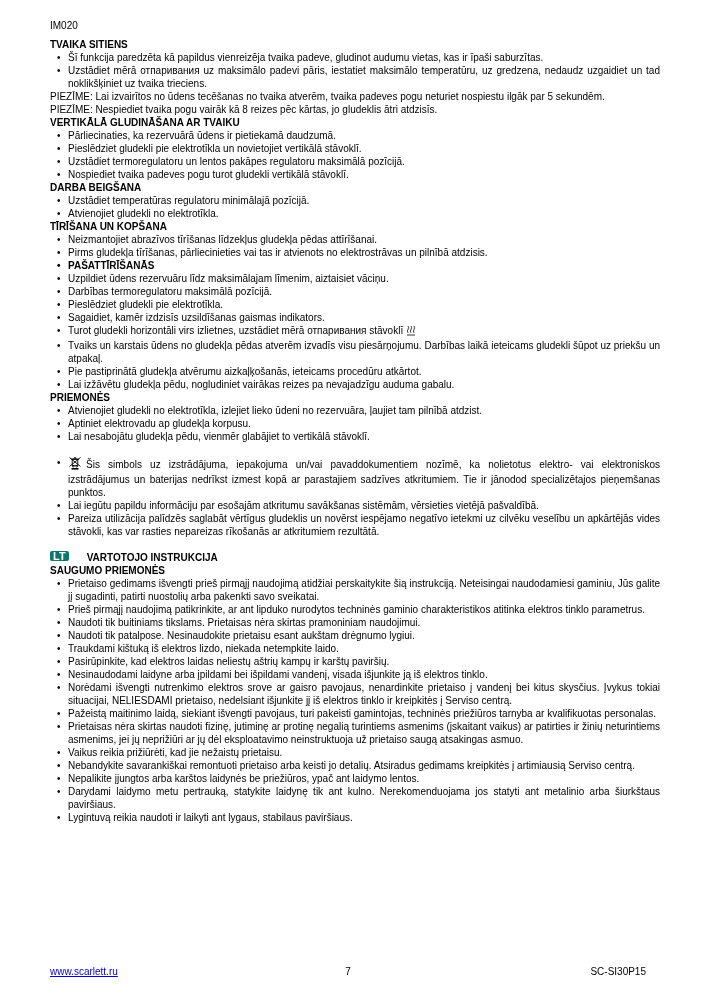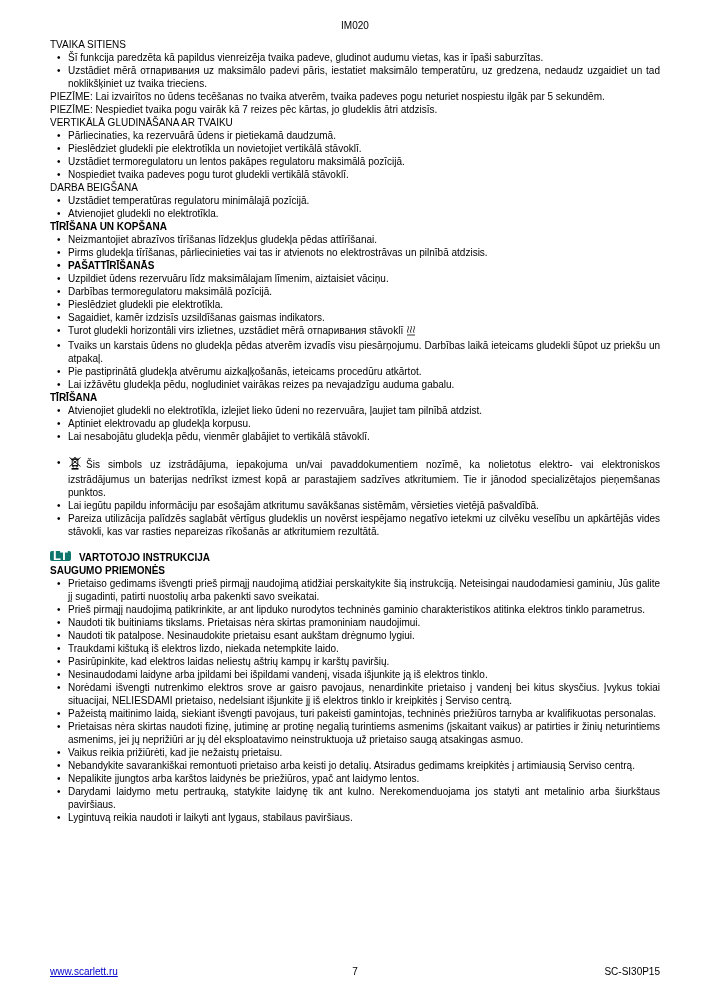--- a/index.html
+++ b/index.html
@@ -11,29 +11,29 @@
     color: #000000;
     position: relative;
     overflow: hidden;
   }
   .page {
     position: absolute;
     inset: 0;
     padding: 20px 47px 0 50px;
   }
   .doc-code {
-    text-align: center;
+    text-align: left;
     font-size: 10px;
     margin-bottom: 7px;
   }
   .content {
     font-size: 10px;
     line-height: 13px;
   }
-  .heading { font-weight: normal; }
+  .heading { font-weight: bold; }
   .heading.bold { font-weight: bold; }
   .note {
     text-align: justify;
   }
   .bullet {
     position: relative;
     padding-left: 18px;
     text-align: justify;
   }
   .bullet::before {
@@ -42,35 +42,35 @@
     left: 7px;
     top: 0;
   }
   .bullet.bold { font-weight: bold; }
   .spacer { height: 13px; }
   .lt-badge {
     display: inline-block;
     background: #0f766e;
     color: #ffffff;
     font-weight: bold;
-    font-size: 13px;
+    font-size: 11px;
     line-height: 10px;
     padding: 0 3px;
     border-radius: 2px;
-    margin-right: 8px;
+    margin-right: 18px;
     vertical-align: 1px;
   }
   .inline-icon { display: inline-block; vertical-align: -2px; }
   .inline-icon.lead { margin-right: 4px; }
   .inline-icon.trail { margin-left: 3px; }
   .inline-icon svg { display: inline-block; }
   .footer {
     position: absolute;
     left: 50px;
-    right: 47px;
+    right: 61px;
     bottom: 20px;
     font-size: 10px;
     height: 14px;
   }
   .footer-link {
     color: #0000cc;
     text-decoration: underline;
     cursor: pointer;
   }
   .page-num {
@@ -87,21 +87,21 @@
 </head>
 <body>
 
 <div class="page">
   <div class="doc-code">IM020</div>
   <div class="content" id="content">
       <div class="heading"><span>TVAIKA SITIENS</span></div>
       <div class="bullet"><span>Šī funkcija paredzēta kā papildus vienreizēja tvaika padeve, gludinot audumu vietas, kas ir īpaši saburzītas.</span></div>
       <div class="bullet"><span>Uzstādiet mērā отпаривания uz maksimālo padevi pāris, iestatiet maksimālo temperatūru, uz gredzena, nedaudz uzgaidiet un tad noklikšķiniet uz tvaika trieciens.</span></div>
       <div class="note"><span>PIEZĪME: Lai izvairītos no ūdens tecēšanas no tvaika atverēm, tvaika padeves pogu neturiet nospiestu ilgāk par 5 sekundēm.</span></div>
-      <div class="note"><span>PIEZĪME: Nespiediet tvaika pogu vairāk kā 7 reizes pēc kārtas, jo gludeklis ātri atdzisīs.</span></div>
+      <div class="note"><span>PIEZĪME: Nespiediet tvaika pogu vairāk kā 8 reizes pēc kārtas, jo gludeklis ātri atdzisīs.</span></div>
       <div class="heading"><span>VERTIKĀLĀ GLUDINĀŠANA AR TVAIKU</span></div>
       <div class="bullet"><span>Pārliecinaties, ka rezervuārā ūdens ir pietiekamā daudzumā.</span></div>
       <div class="bullet"><span>Pieslēdziet gludekli pie elektrotīkla un novietojiet vertikālā stāvoklī.</span></div>
       <div class="bullet"><span>Uzstādiet termoregulatoru un lentos pakāpes regulatoru maksimālā pozīcijā.</span></div>
       <div class="bullet"><span>Nospiediet tvaika padeves pogu turot gludekli vertikālā stāvoklī.</span></div>
       <div class="heading"><span>DARBA BEIGŠANA</span></div>
       <div class="bullet"><span>Uzstādiet temperatūras regulatoru minimālajā pozīcijā.</span></div>
       <div class="bullet"><span>Atvienojiet gludekli no elektrotīkla.</span></div>
       <div class="heading bold"><span>TĪRĪŠANA UN KOPŠANA</span></div>
       <div class="bullet"><span>Neizmantojiet abrazīvos tīrīšanas līdzekļus gludekļa pēdas attīrīšanai.</span></div>
@@ -115,21 +115,21 @@
             <g fill="none" stroke="#000" stroke-width="0.8">
               <path d="M2 1 q1.2 1.7 0 3.4 q-1.2 1.7 0 3.4"></path>
               <path d="M5 1 q1.2 1.7 0 3.4 q-1.2 1.7 0 3.4"></path>
               <path d="M8 1 q1.2 1.7 0 3.4 q-1.2 1.7 0 3.4"></path>
               <line x1="1" y1="10" x2="9" y2="10"></line>
             </g>
           </svg></span></div>
       <div class="bullet"><span>Tvaiks un karstais ūdens no gludekļa pēdas atverēm izvadīs visu piesārņojumu. Darbības laikā ieteicams gludekli šūpot uz priekšu un atpakaļ.</span></div>
       <div class="bullet"><span>Pie pastiprinātā gludekļa atvērumu aizkaļķošanās, ieteicams procedūru atkārtot.</span></div>
       <div class="bullet"><span>Lai izžāvētu gludekļa pēdu, nogludiniet vairākas reizes pa nevajadzīgu auduma gabalu.</span></div>
-      <div class="heading bold"><span>TĪRĪŠANA</span></div>
+      <div class="heading bold"><span>PRIEMONĖS</span></div>
       <div class="bullet"><span>Atvienojiet gludekli no elektrotīkla, izlejiet lieko ūdeni no rezervuāra, ļaujiet tam pilnībā atdzist.</span></div>
       <div class="bullet"><span>Aptiniet elektrovadu ap gludekļa korpusu.</span></div>
       <div class="bullet"><span>Lai nesabojātu gludekļa pēdu, vienmēr glabājiet to vertikālā stāvoklī.</span></div>
       <div class="spacer"></div>
       <div class="bullet"><span class="inline-icon lead"><svg width="14" height="14" viewBox="0 0 14 14">
             <g fill="none" stroke="#000" stroke-width="0.9">
               <rect x="4.2" y="3.2" width="5.6" height="6.2"></rect>
               <line x1="3" y1="3.2" x2="11" y2="3.2"></line>
               <line x1="6" y1="1.8" x2="8" y2="1.8"></line>
               <line x1="6" y1="1.8" x2="6" y2="3.2"></line>

